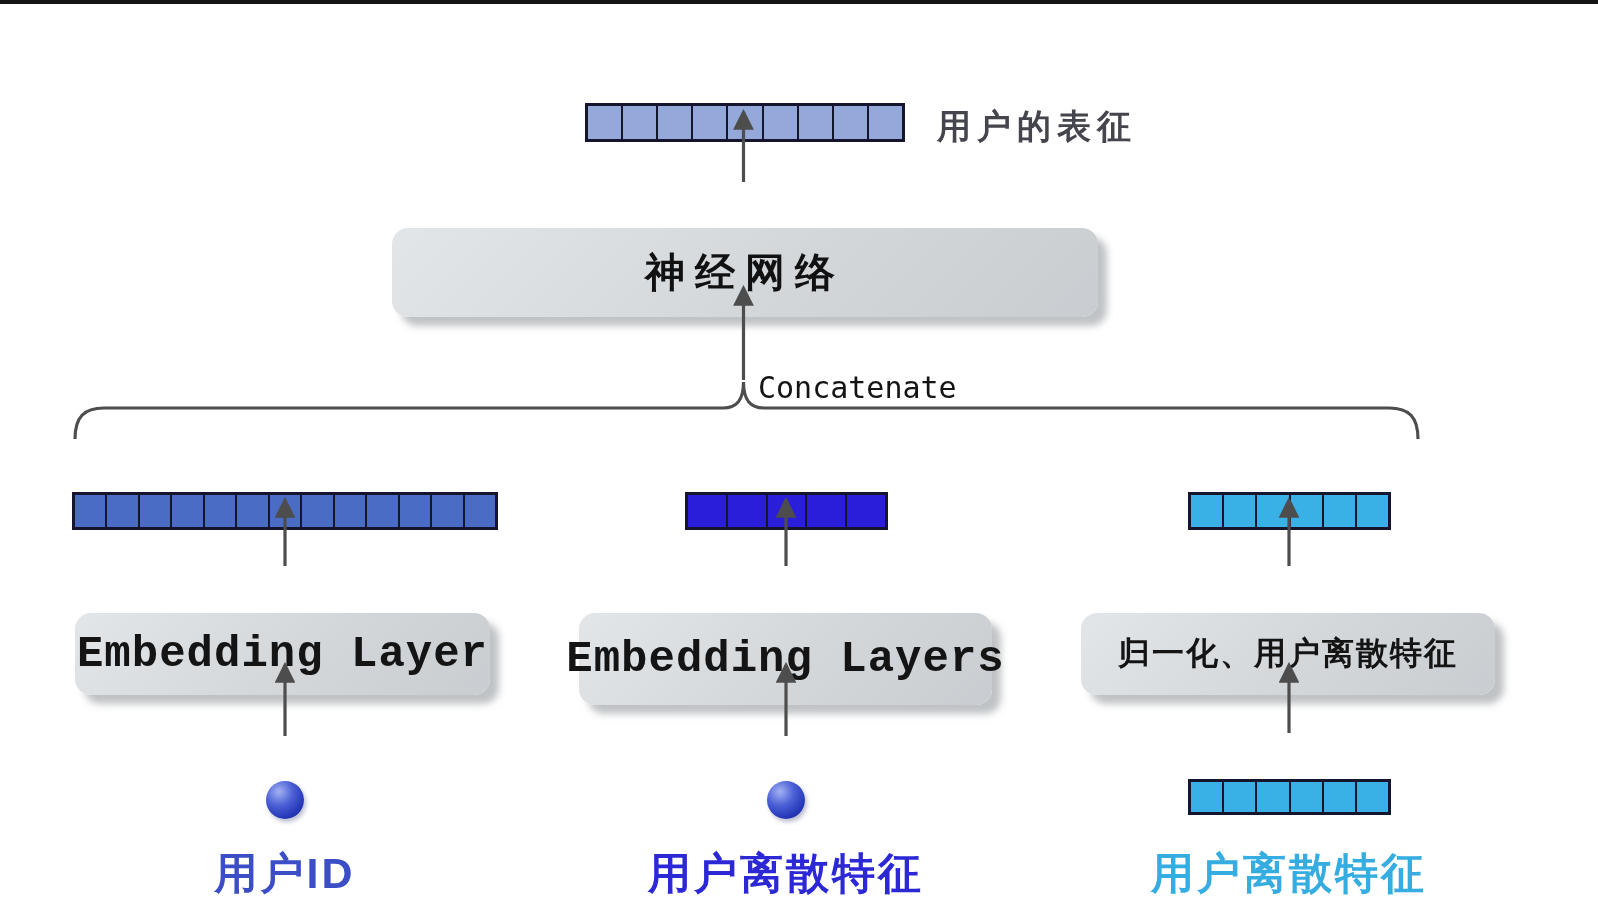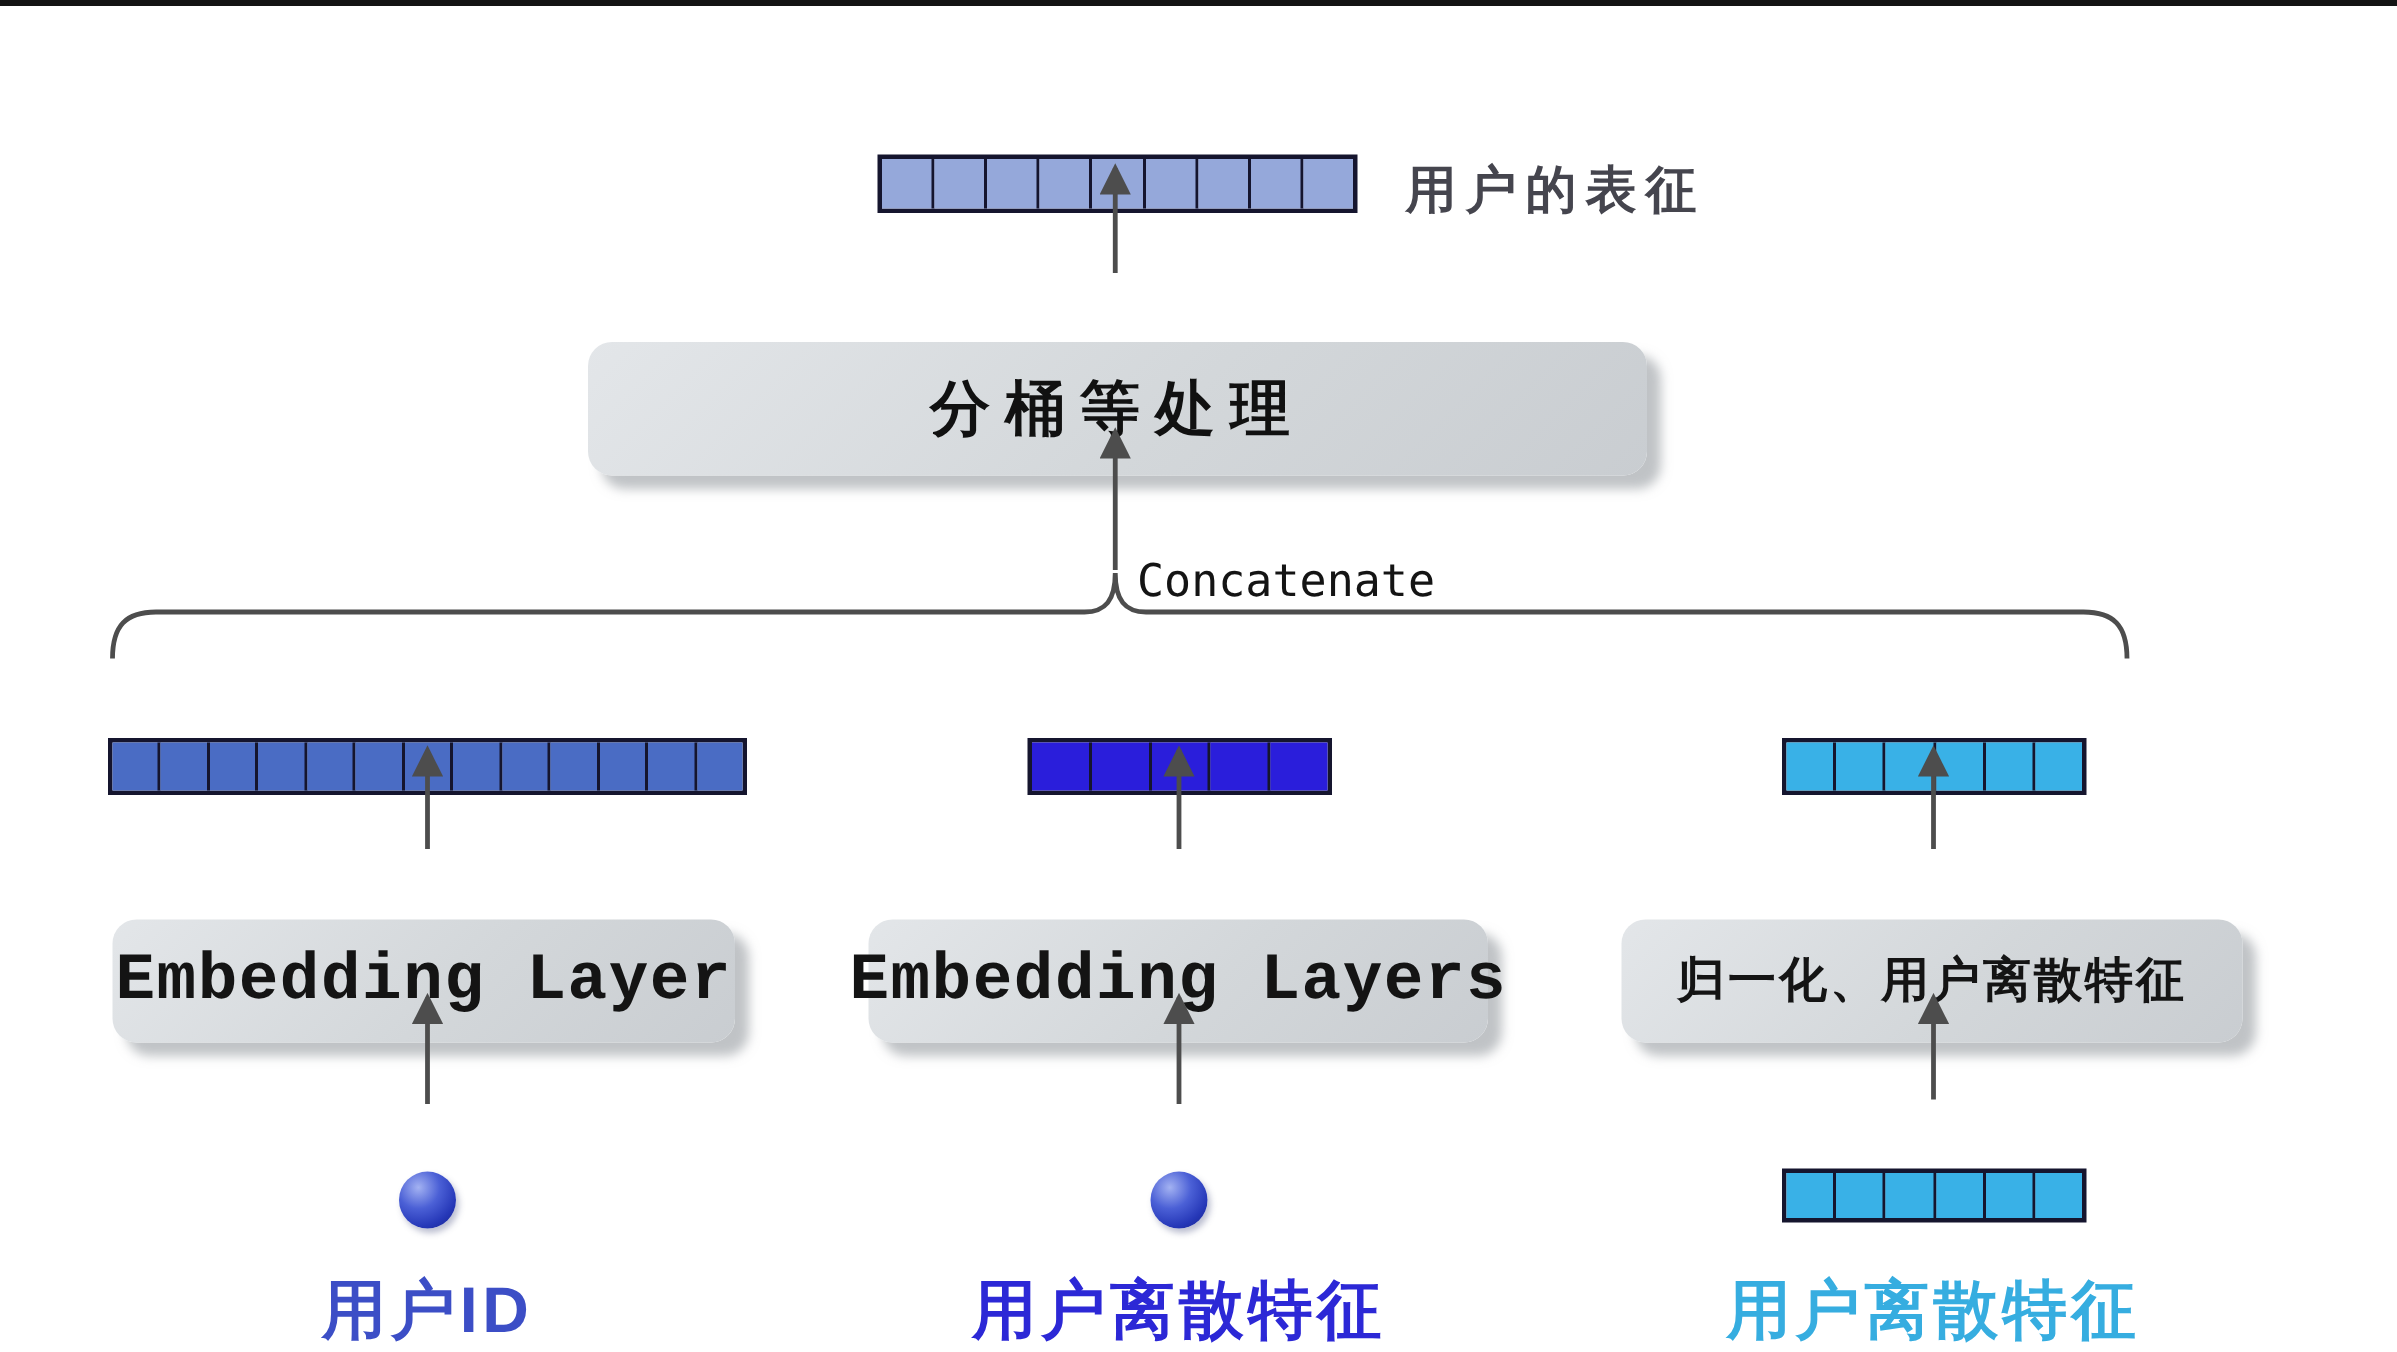--- a/index.html
+++ b/index.html
@@ -101,21 +101,21 @@
       <div class="cell" style="background: rgb(149, 168, 218); border-color: rgb(21, 21, 46);"></div>
       <div class="cell" style="background: rgb(149, 168, 218); border-color: rgb(21, 21, 46);"></div>
       <div class="cell" style="background: rgb(149, 168, 218); border-color: rgb(21, 21, 46);"></div>
       <div class="cell" style="background: rgb(149, 168, 218); border-color: rgb(21, 21, 46);"></div>
       <div class="cell" style="background: rgb(149, 168, 218); border-color: rgb(21, 21, 46);"></div>
       <div class="cell" style="background: rgb(149, 168, 218); border-color: rgb(21, 21, 46);"></div>
     </div>
   <div class="out-label abs" style="left: 937px; top: 62px; color: rgb(69, 69, 78);">用户的表征</div>
 
   <div class="gbox abs" style="left:392px;top:186px;width:706px;height:89px;">
-    <span class="net-label">分桶等处理</span>
+    <span class="net-label">神经网络</span>
   </div>
 
   <div class="concat-label abs" style="left:758px;top:328px;">Concatenate</div>
 
   <div class="vector abs" style="left: 72px; top: 450px; width: 426px; height: 38px; border-color: rgb(21, 21, 46);">
       <div class="cell" style="background: rgb(74, 108, 196); border-color: rgb(21, 21, 46);"></div>
       <div class="cell" style="background: rgb(74, 108, 196); border-color: rgb(21, 21, 46);"></div>
       <div class="cell" style="background: rgb(74, 108, 196); border-color: rgb(21, 21, 46);"></div>
       <div class="cell" style="background: rgb(74, 108, 196); border-color: rgb(21, 21, 46);"></div>
       <div class="cell" style="background: rgb(74, 108, 196); border-color: rgb(21, 21, 46);"></div>
@@ -134,21 +134,21 @@
   <div class="sphere abs" style="left:266px;top:739px;"></div>
   <div class="feat-label abs" style="left: 185px; top: 803px; width: 200px; color: rgb(60, 78, 198);">用户ID</div>
 
   <div class="vector abs" style="left: 685px; top: 450px; width: 203px; height: 38px; border-color: rgb(21, 21, 46);">
       <div class="cell" style="background: rgb(42, 30, 219); border-color: rgb(21, 21, 46);"></div>
       <div class="cell" style="background: rgb(42, 30, 219); border-color: rgb(21, 21, 46);"></div>
       <div class="cell" style="background: rgb(42, 30, 219); border-color: rgb(21, 21, 46);"></div>
       <div class="cell" style="background: rgb(42, 30, 219); border-color: rgb(21, 21, 46);"></div>
       <div class="cell" style="background: rgb(42, 30, 219); border-color: rgb(21, 21, 46);"></div>
     </div>
-  <div class="gbox abs" style="left:579px;top:571px;width:413px;height:82px;">
+  <div class="gbox abs" style="left:579px;top:571px;width:413px;height:92px;">
     <span class="box-label-mono">Embedding Layers</span>
   </div>
   <div class="sphere abs" style="left:767px;top:739px;"></div>
   <div class="feat-label abs" style="left: 636px; top: 803px; width: 300px; color: rgb(44, 40, 214);">用户离散特征</div>
 
   <div class="vector abs" style="left: 1188px; top: 450px; width: 203px; height: 38px; border-color: rgb(21, 21, 46);">
       <div class="cell" style="background: rgb(57, 177, 231); border-color: rgb(21, 21, 46);"></div>
       <div class="cell" style="background: rgb(57, 177, 231); border-color: rgb(21, 21, 46);"></div>
       <div class="cell" style="background: rgb(57, 177, 231); border-color: rgb(21, 21, 46);"></div>
       <div class="cell" style="background: rgb(57, 177, 231); border-color: rgb(21, 21, 46);"></div>

